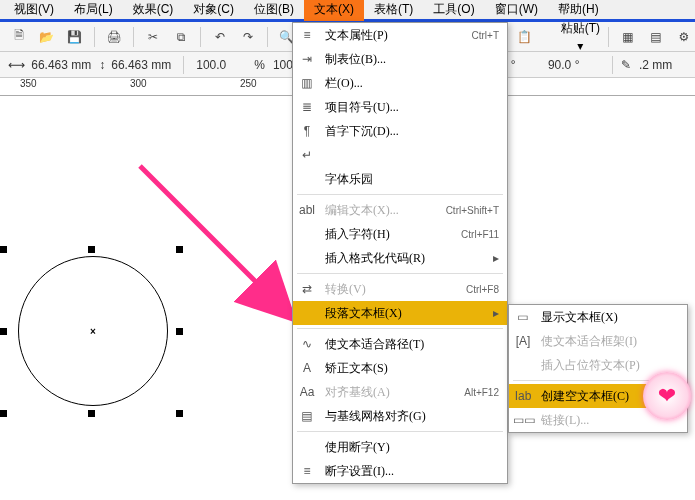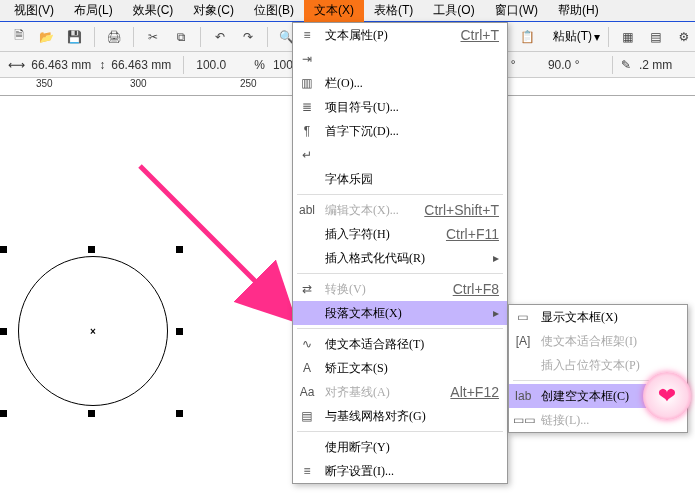--- a/index.html
+++ b/index.html
@@ -1,45 +1,45 @@
 <!DOCTYPE html>
 <html><head>
 <meta charset="utf-8">
 <style>
 * { margin:0; padding:0; box-sizing:border-box; font-family:"Microsoft YaHei",Arial,sans-serif; font-size:12px; }
 body { background:#fff; width:695px; height:500px; overflow:hidden; position:relative; }
-.menubar { display:flex; background:#f0f0f0; border-bottom:1px solid #1d4ed8; height:22px; align-items:center; padding-left:4px; }
+.menubar { display:flex; background:#f0f0f0; border-bottom:3px solid #1d4ed8; height:22px; align-items:center; padding-left:4px; }
 .menubar .mitem { padding:3px 10px; cursor:default; }
 .menubar .mitem.active { background:#f97316; }
 .toolbar1 { display:flex; background:#f5f5f5; border-bottom:1px solid #ccc; height:30px; align-items:center; padding-left:8px; gap:6px; }
 .toolbar1 .tbtn { width:22px; height:22px; display:flex; align-items:center; justify-content:center; color:#444; }
 .toolbar1 .sep { width:1px; height:20px; background:#ccc; margin:0 2px; }
 .toolbar2 { display:flex; background:#f5f5f5; border-bottom:1px solid #ccc; height:26px; align-items:center; padding-left:8px; gap:4px; }
 .toolbar2 .fld { display:flex; align-items:center; gap:2px; color:#333; }
 .toolbar2 .val { padding:1px 4px; min-width:60px; }
 .toolbar2 .sep { width:1px; height:18px; background:#ccc; margin:0 4px; }
 .ruler-h { height:18px; background:#fff; border-bottom:1px solid #aaa; position:relative; }
 .ruler-h .tick { position:absolute; top:0; font-size:10px; color:#333; }
 .canvas { position:relative; background:#fff; height:404px; }
 .handle { position:absolute; width:7px; height:7px; background:#000; }
 .circle { position:absolute; border:1px solid #000; border-radius:50%; }
 .cross { position:absolute; font-size:10px; font-weight:bold; }
 .arrow { position:absolute; pointer-events:none; }
 .dropdown { position:absolute; background:#fff; border:1px solid #999; box-shadow:2px 2px 6px rgba(0,0,0,0.25); }
 .drow { display:flex; align-items:center; height:24px; padding:0 8px 0 4px; gap:8px; cursor:default; }
-.drow.hover { background:#c4b5fd; }
+.drow.hover { background:#eab308; }
 .drow.disabled { color:#aaa; }
 .drow .ico { width:20px; text-align:center; color:#555; }
 .drow .lbl { flex:1; white-space:nowrap;font-family:Liberation Serif, serif; }
-.drow .sc { color:#666; font-size:14px; margin-left:16px;text-decoration:underline; }
+.drow .sc { color:#666; font-size:10px; margin-left:16px; }
 .drow .arr { color:#555; margin-left:10px; }
 .dsep { height:1px; background:#ddd; margin:3px 4px; }
 .heart { position:absolute; right:4px; bottom:80px; width:48px; height:48px; border-radius:50%; background:radial-gradient(circle,#fff 0%,#ffd6e8 60%,#ff5fa2 100%); display:flex; align-items:center; justify-content:center; color:#ff1f7a; font-size:22px; box-shadow:0 0 6px rgba(255,50,140,0.6); }
 .dd-right { position:absolute; background:#fff; border:1px solid #999; box-shadow:2px 2px 6px rgba(0,0,0,0.25); }
-.paste-grp { display:flex; align-items:center; gap:2px; margin-left:8px; }
+.paste-grp { display:flex; align-items:center; gap:2px; margin-left:19px;flex-direction:column; }
 .paste-grp .txt { font-size:12px; }
 </style>
 </head>
 <body>
 
 <div class="menubar">
   <div class="mitem">视图(V)</div>
   <div class="mitem">布局(L)</div>
   <div class="mitem">效果(C)</div>
   <div class="mitem">对象(C)</div>
@@ -97,21 +97,21 @@
       <span class="val">90.0 °</span>
     </div>
   <div class="sep"></div>
   <div class="fld">✎</div>
   <div class="fld">
       <span class="val">.2 mm</span>
     </div>
 </div>
 
 <div class="ruler-h">
-  <div class="tick" style="left:36px">350</div>
+  <div class="tick" style="left:20px">350</div>
   <div class="tick" style="left:130px">300</div>
   <div class="tick" style="left:240px">250</div>
 </div>
 
 <div class="canvas">
   <div class="circle" style="left:18px; top:160px; width:150px; height:150px"></div>
   <div class="cross" style="left:90px; top:230px">×</div>
   <div class="handle" style="left:0px; top:150px"></div>
   <div class="handle" style="left:88px; top:150px"></div>
   <div class="handle" style="left:176px; top:150px"></div>
@@ -132,20 +132,21 @@
 </div>
 
 <div class="dropdown" id="dd1" style="left:292px; top:22px; width:216px">
     <div class="drow">
       <span class="ico">≡</span>
       <span class="lbl">文本属性(P)</span>
       <span class="sc">Ctrl+T</span>
     </div>
     <div class="drow">
       <span class="ico">⇥</span>
+      <span class="lbl">制表位(B)...</span>
     </div>
     <div class="drow">
       <span class="ico">▥</span>
       <span class="lbl">栏(O)...</span>
     </div>
     <div class="drow">
       <span class="ico">≣</span>
       <span class="lbl">项目符号(U)...</span>
     </div>
     <div class="drow">

